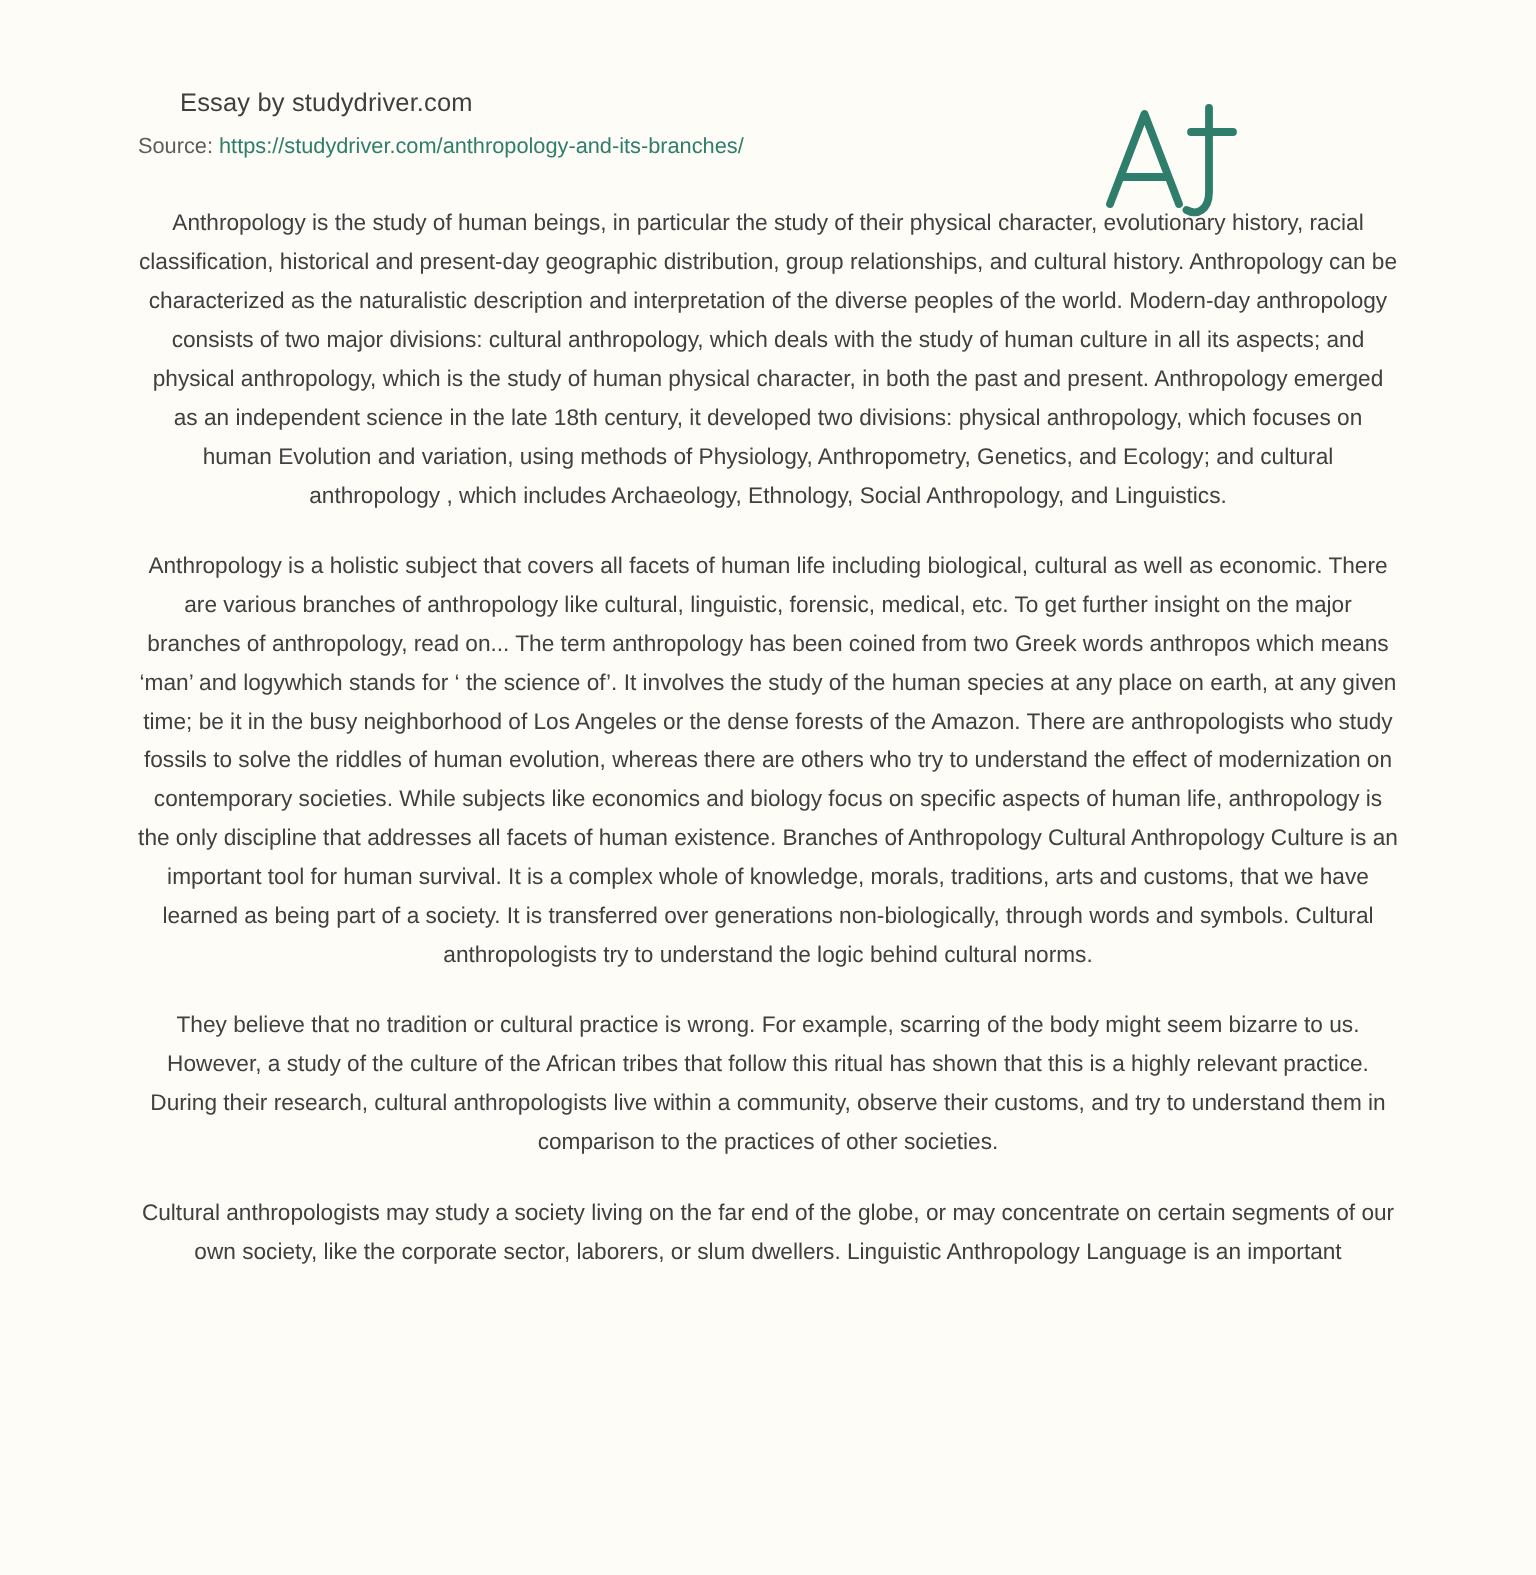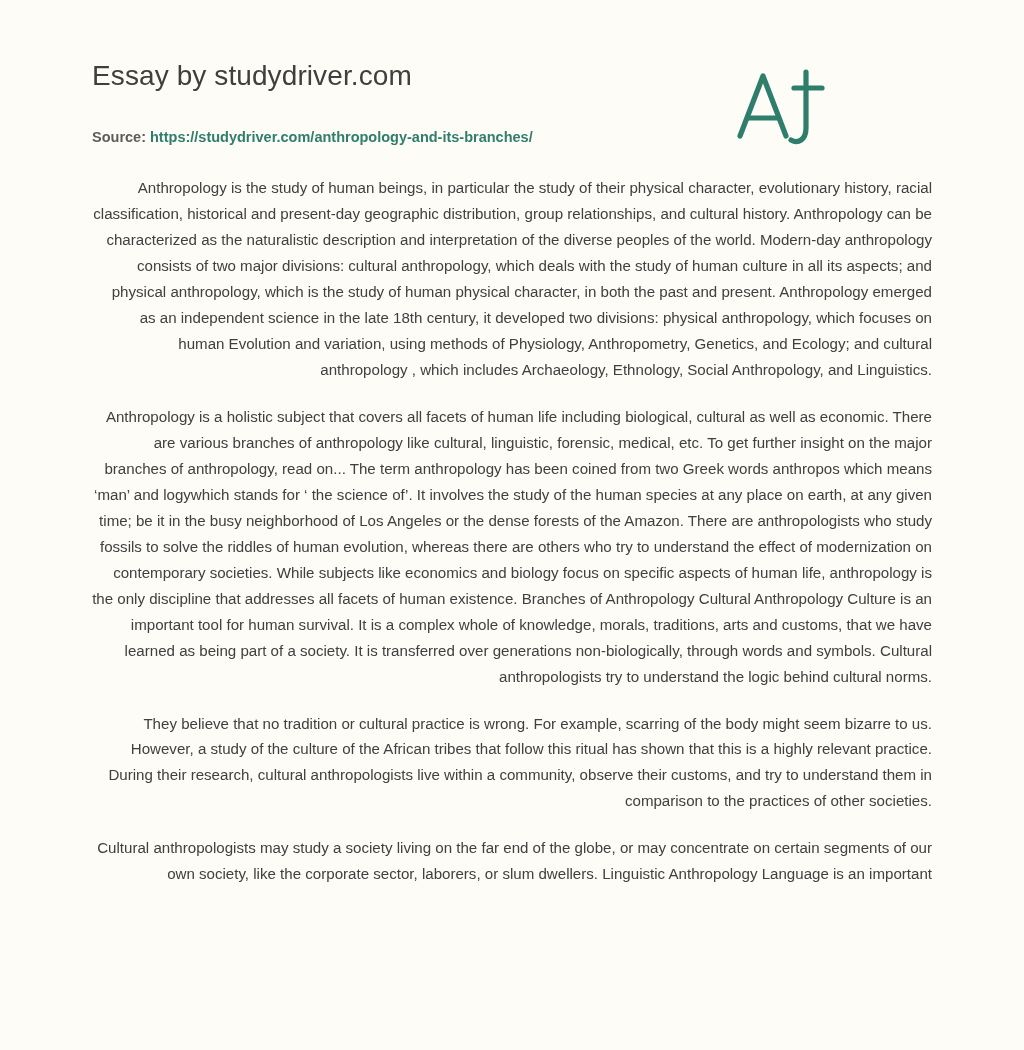--- a/index.html
+++ b/index.html
@@ -20,33 +20,33 @@
     min-height: 1050px;
     background: #fdfcf7;
     box-sizing: border-box;
     padding: 0 92px;
   }
   .header {
     position: relative;
     padding-top: 58px;
   }
   .essay-by {
-    font-size: 28px;
+    font-size: 17px;
     color: #3f3f3f;
     letter-spacing: 0.1px;
     line-height: 1.3;
+    margin-left: 28px;
   }
   .essay-by .brand {
     color: #3f3f3f;
   }
   .source-line {
-    margin-top: 35px;
+    margin-top: 10px;
     font-size: 14.5px;
     color: #5c5c5c;
-    font-weight: bold;
   }
   .source-line .src-label {
     color: #5c5c5c;
   }
   .source-line .src-url {
     color: #2f7d6b;
     text-decoration: none;
     word-break: break-all;
   }
   .logo {
@@ -69,21 +69,21 @@
     line-height: 1.25;
   }
   .body-copy {
     padding-top: 30px;
   }
   .body-copy p {
     margin: 0 0 21px 0;
     font-size: 15.1px;
     line-height: 1.72;
     color: #404040;
-    text-align: right;
+    text-align: center;
   }
   .body-copy p:last-child {
     margin-bottom: 0;
   }
   .bottom-pad {
     height: 40px;
   }
 </style>
 </head>
 <body>

